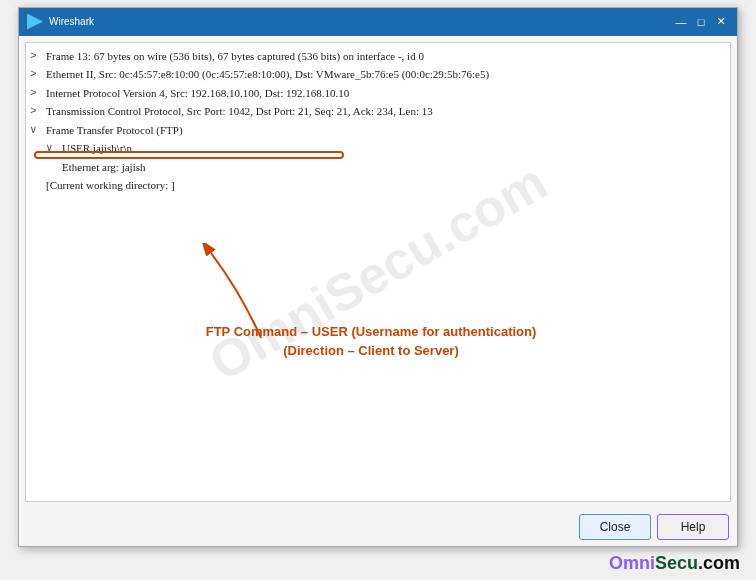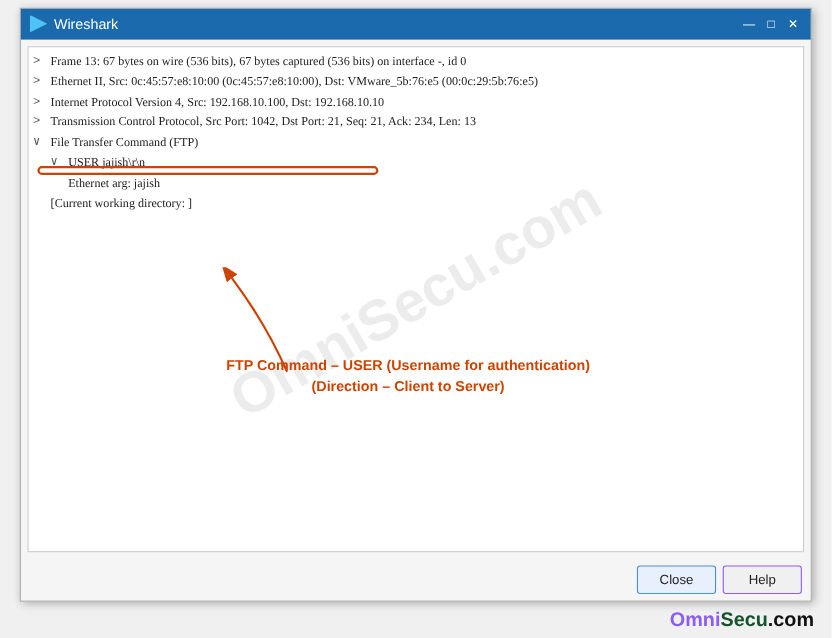--- a/index.html
+++ b/index.html
@@ -36,21 +36,21 @@
       width: 16px;
       height: 16px;
       margin-right: 6px;
       background: #4fc3f7;
       clip-path: polygon(0 0, 100% 50%, 0 100%);
       flex-shrink: 0;
     }
 
     .title-bar-text {
       flex: 1;
-      font-size: 13px;
+      font-size: 10px;
       font-weight: normal;
     }
 
     .title-bar-controls {
       display: flex;
       gap: 4px;
     }
 
     .title-btn {
       width: 16px;
@@ -218,21 +218,21 @@
     <div class="packet-row">
       <span class="expand-arrow closed"></span>
       <span class="packet-text">Internet Protocol Version 4, Src: 192.168.10.100, Dst: 192.168.10.10</span>
     </div>
     <div class="packet-row">
       <span class="expand-arrow closed"></span>
       <span class="packet-text">Transmission Control Protocol, Src Port: 1042, Dst Port: 21, Seq: 21, Ack: 234, Len: 13</span>
     </div>
     <div class="packet-row">
       <span class="expand-arrow open"></span>
-      <span class="packet-text">File Transfer Command (FTP)</span>
+      <span class="packet-text">Frame Transfer Protocol (FTP)</span>
     </div>
     <div class="packet-row indented-1">
       <span class="expand-arrow open"></span>
       <span class="packet-text">USER jajish\r\n</span>
     </div>
     <div class="packet-row indented-2">
       <span class="packet-text">Ethernet arg: jajish</span>
     </div>
     <div class="packet-row indented-1">
       <span class="packet-text">[Current working directory: ]</span>

